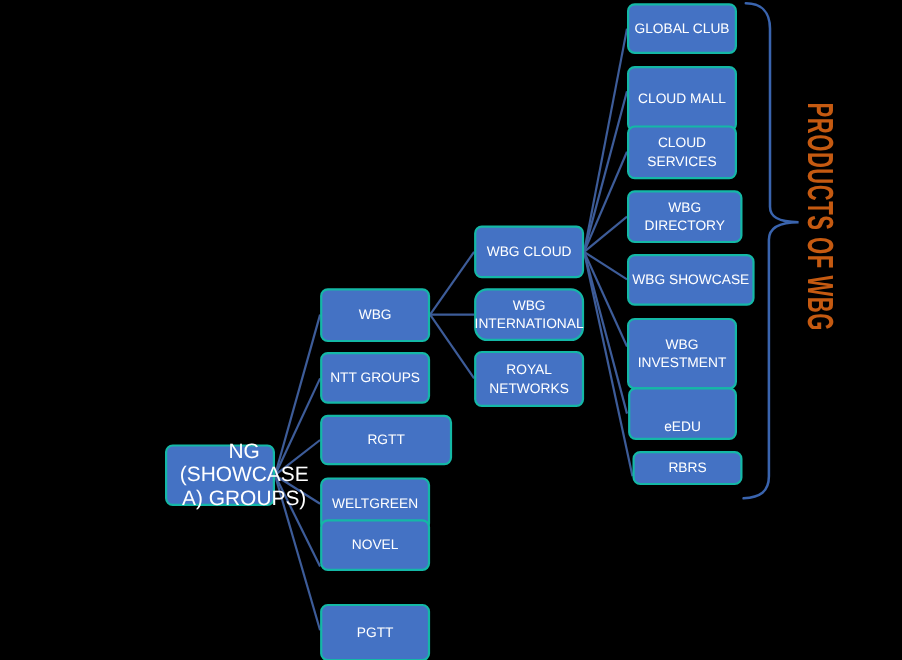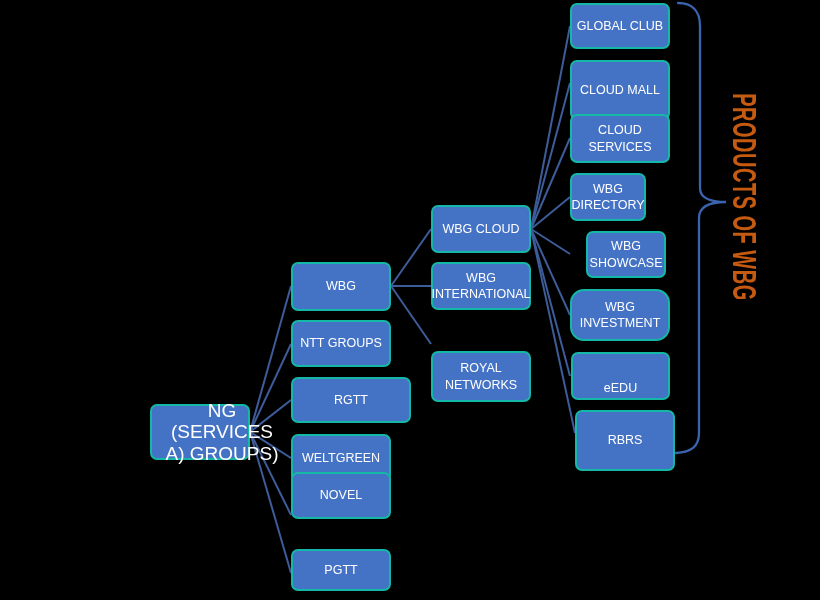--- a/index.html
+++ b/index.html
@@ -66,72 +66,72 @@
   <line class="connector" x1="531" y1="229" x2="570" y2="315"></line>
   <line class="connector" x1="531" y1="229" x2="570" y2="376"></line>
   <line class="connector" x1="531" y1="229" x2="575" y2="433"></line>
 
   <path class="brace" d="M 678 3 C 692 3 700 11 700 26 L 700 188 C 700 197 707 202 726 202 C 707 202 699 208 699 218 L 699 433 C 699 447 691 452 676 453"></path>
 </svg>
 
 <div class="node node-root" style="left:150px; top:404px; width:100px; height:56px;">
   <div>
     <span class="root-line">NG</span>
-    <span class="root-line">(SERVICES</span>
+    <span class="root-line">(SHOWCASE</span>
     <span class="root-line">A) GROUPS)</span>
   </div>
 </div>
 
 <div class="node" style="left:291px; top:262px; width:100px; height:49px;">
   <span>WBG</span>
 </div>
 <div class="node" style="left:291px; top:320px; width:100px; height:47px;">
   <span>NTT GROUPS</span>
 </div>
 <div class="node" style="left:291px; top:377px; width:120px; height:46px;">
   <span>RGTT</span>
 </div>
 <div class="node" style="left:291px; top:434px; width:100px; height:49px;">
   <span>WELTGREEN</span>
 </div>
 <div class="node" style="left:291px; top:472px; width:100px; height:47px;">
   <span>NOVEL</span>
 </div>
-<div class="node" style="left:291px; top:549px; width:100px; height:42px;">
+<div class="node" style="left:291px; top:549px; width:100px; height:52px;">
   <span>PGTT</span>
 </div>
 
 <div class="node" style="left:431px; top:205px; width:100px; height:48px;">
   <span>WBG CLOUD</span>
 </div>
-<div class="node" style="left:431px; top:262px; width:100px; height:48px;">
+<div class="node" style="left:431px; top:262px; width:100px; height:48px;border-radius:12px;">
   <span>WBG INTERNATIONAL</span>
 </div>
-<div class="node" style="left:431px; top:319px; width:100px; height:51px;margin-top:32px;">
+<div class="node" style="left:431px; top:319px; width:100px; height:51px;">
   <span>ROYAL NETWORKS</span>
 </div>
 
 <div class="node" style="left:570px; top:3px; width:100px; height:46px;">
   <span>GLOBAL CLUB</span>
 </div>
 <div class="node" style="left:570px; top:60px; width:100px; height:60px;">
   <span>CLOUD MALL</span>
 </div>
 <div class="node" style="left:570px; top:114px; width:100px; height:49px;">
   <span>CLOUD SERVICES</span>
 </div>
-<div class="node" style="left:570px; top:173px; width:76px; height:48px;">
+<div class="node" style="left:570px; top:173px; width:105px; height:48px;">
   <span>WBG DIRECTORY</span>
 </div>
-<div class="node" style="left:586px; top:231px; width:80px; height:47px;">
+<div class="node" style="left:570px; top:231px; width:116px; height:47px;">
   <span>WBG SHOWCASE</span>
 </div>
-<div class="node" style="left:570px; top:289px; width:100px; height:52px;border-radius:14px;">
+<div class="node" style="left:570px; top:289px; width:100px; height:65px;">
   <span>WBG INVESTMENT</span>
 </div>
 <div class="node" style="left:571px; top:352px; width:99px; height:48px;align-items:flex-end;">
   <span>eEDU</span>
 </div>
-<div class="node" style="left:575px; top:410px; width:100px; height:61px;">
+<div class="node" style="left:575px; top:410px; width:100px; height:31px;">
   <span>RBRS</span>
 </div>
 
 <div id="vertical-title">PRODUCTS OF WBG</div>
 
 </body></html>

